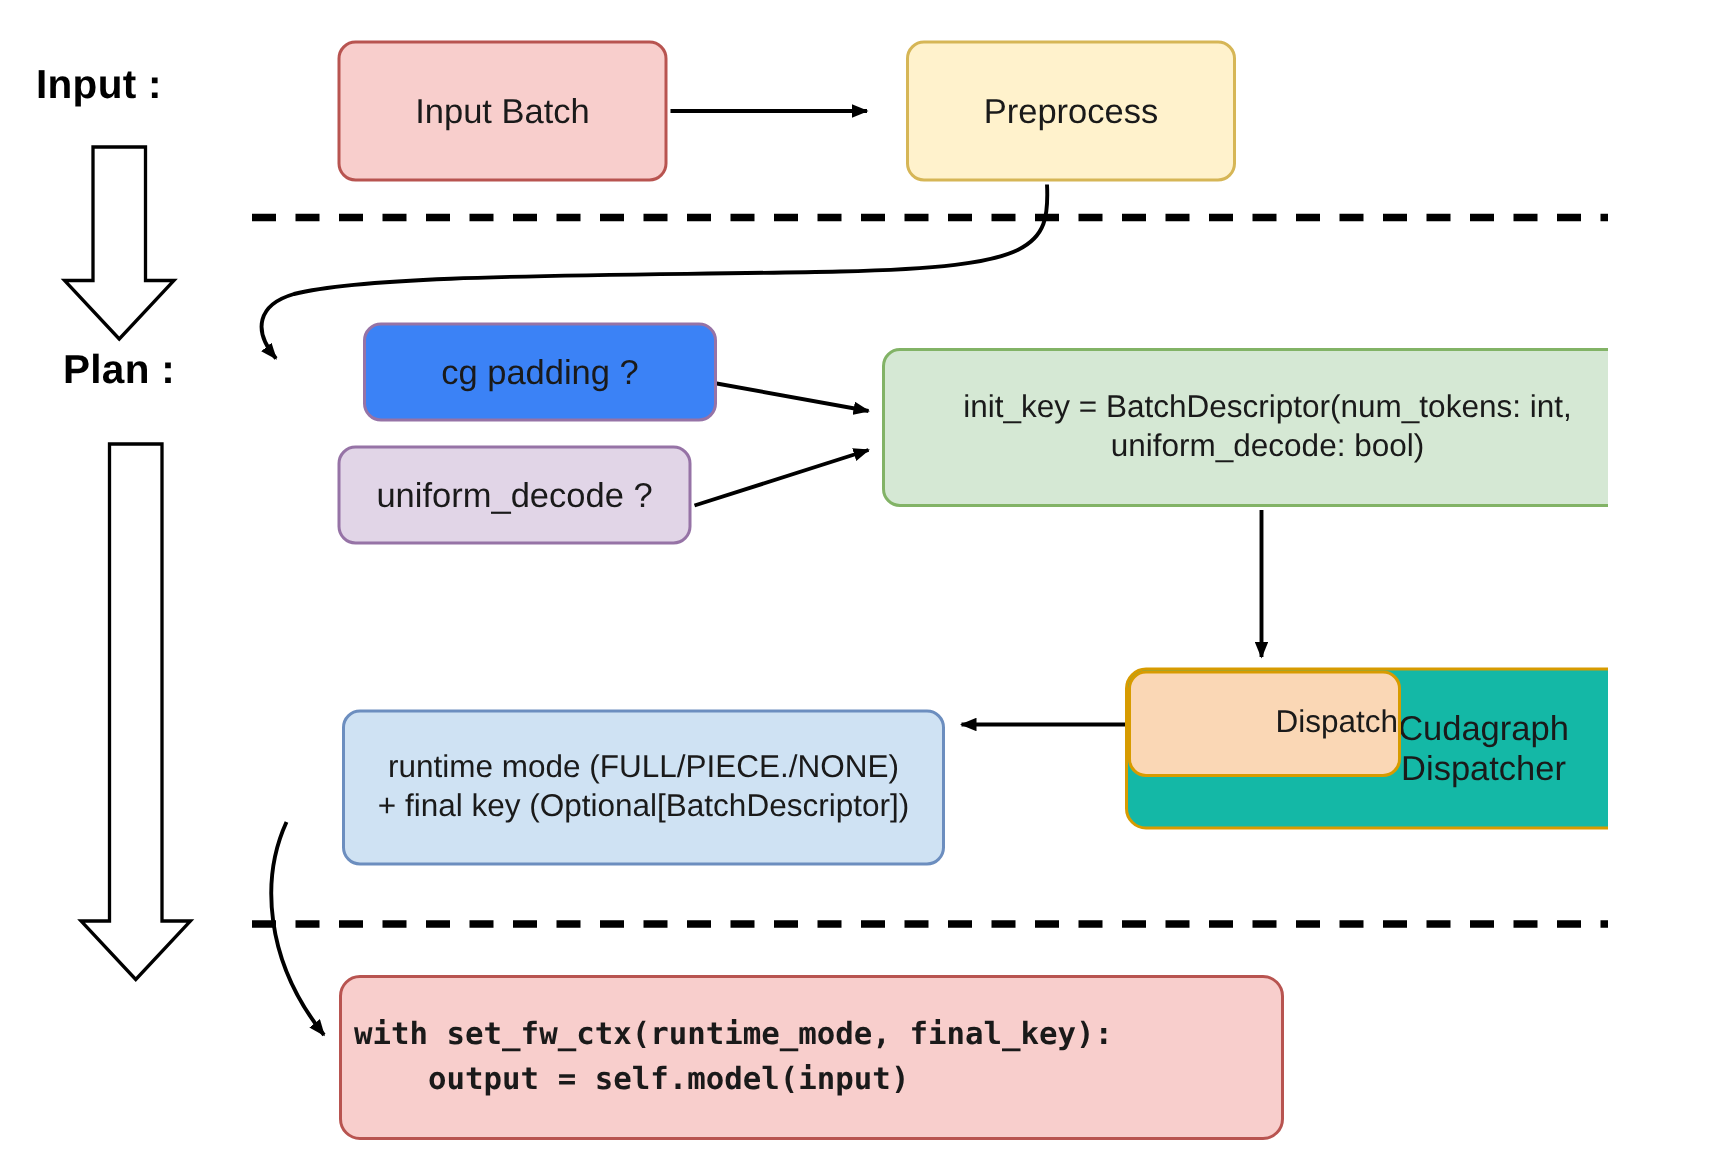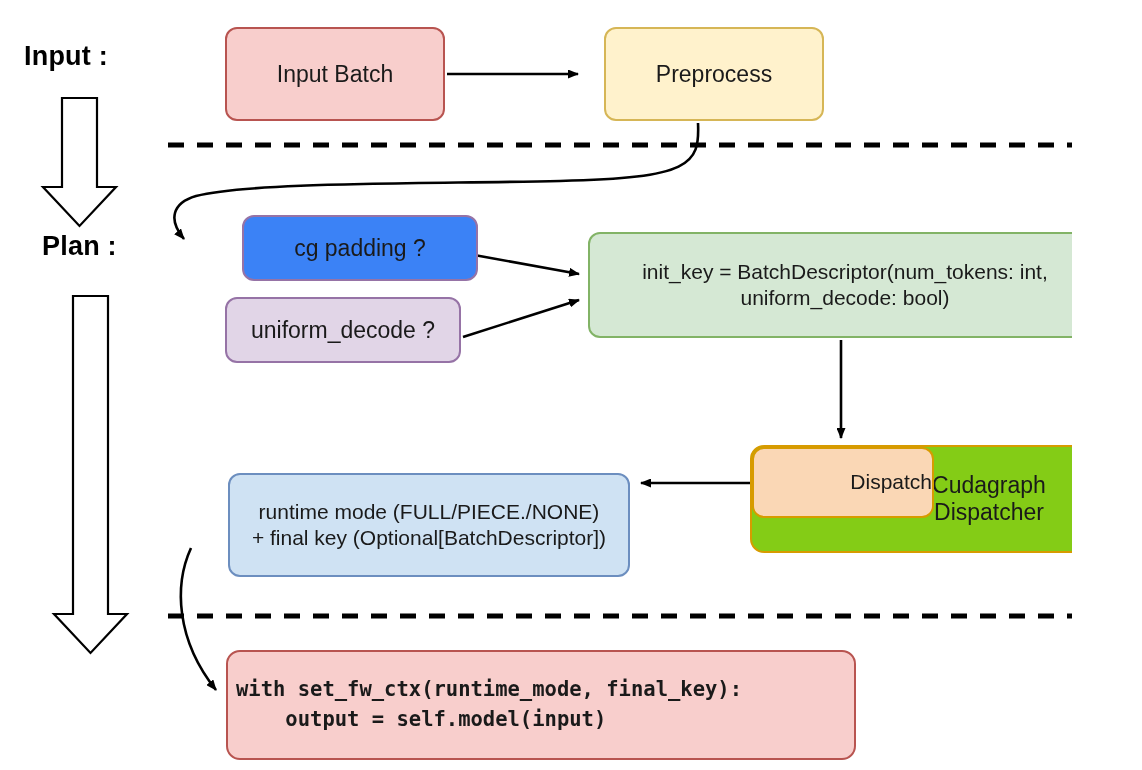--- a/index.html
+++ b/index.html
@@ -170,21 +170,21 @@
     <span>uniform_decode ?</span>
   </div>
 
   <div class="node" id="node-init-key" style="background-color: rgb(213, 232, 212); border-color: rgb(130, 179, 102); justify-content: center;">
     <div>
       <div>init_key = BatchDescriptor(num_tokens: int,</div>
       <div>uniform_decode: bool)</div>
     </div>
   </div>
 
-  <div class="node" id="node-dispatcher-outer" style="background-color: #84cc16; border-color: rgb(215, 155, 0);">
+  <div class="node" id="node-dispatcher-outer" style="background-color: #14b8a6; border-color: rgb(215, 155, 0);">
     <div class="outer-label">
       <div>Cudagraph</div>
       <div>Dispatcher</div>
     </div>
   </div>
 
   <div class="node" id="node-dispatch-inner" style="background-color: rgb(250, 215, 181); border-color: rgb(215, 155, 0); justify-content: flex-end;">
     <span>Dispatch</span>
   </div>
 

